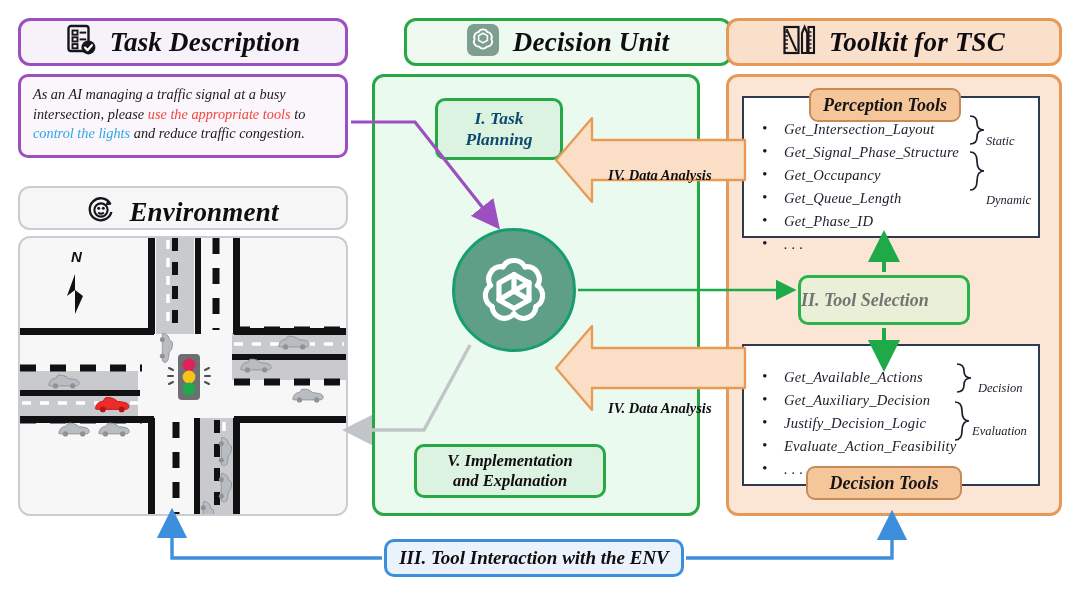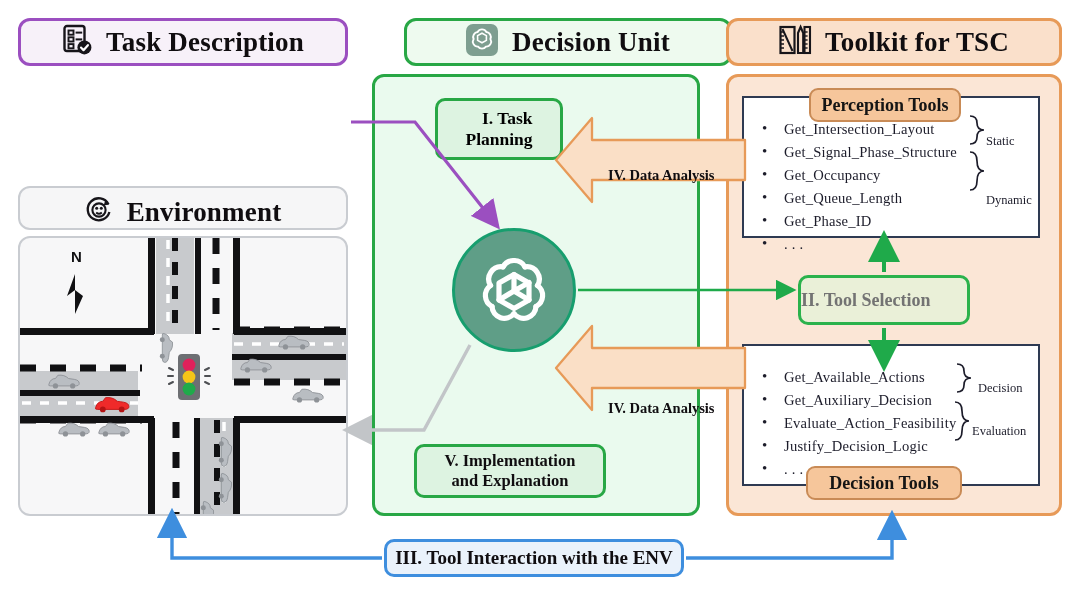--- a/index.html
+++ b/index.html
@@ -3,21 +3,21 @@
 <meta charset="utf-8">
 <style>
   html,body{margin:0;padding:0;}
   body{
     width:1080px;height:601px;
     background:#ffffff;
     font-family:"Liberation Serif", serif;
     position:relative;
     overflow:hidden;
   }
-  .stage{position:absolute;left:0;top:0;width:1080px;height:601px;}
+  .stage{position:absolute;left:0;top:0;width:1080px;height:601px;font-style:italic;}
   .abs{position:absolute;box-sizing:border-box;}
 
   
   .hdr{
     display:flex;align-items:center;justify-content:center;gap:14px;
     border-radius:12px;font-weight:bold;
   }
   .hdr .htxt{font-size:27px;letter-spacing:.2px;color:#100d10;}
 
   
@@ -37,22 +37,22 @@
     overflow:hidden;}
 
   
   .duHdr{left:372px;top:18px;width:328px;height:48px;
     background:#eefaef;border:3px solid #28a745;margin-left:32px;}
   .duBody{left:372px;top:74px;width:328px;height:442px;
     background:#eafaee;border:3px solid #28a745;border-radius:12px;}
 
   .taskPlan{left:435px;top:98px;width:128px;height:62px;
     background:#ddf3e1;border:3px solid #28a745;border-radius:10px;
-    display:flex;align-items:center;justify-content:center;text-align:right;
-    font-size:17.5px;font-weight:bold;line-height:21px;color:#000000;}
+    display:flex;align-items:center;justify-content:center;text-align:center;
+    font-size:17.5px;font-weight:bold;line-height:21px;color:#0c4a6e;}
 
   .implBox{left:414px;top:444px;width:192px;height:54px;
     background:#ddf3e1;border:3px solid #28a745;border-radius:10px;
     display:flex;align-items:center;justify-content:center;text-align:center;
     font-size:16.5px;font-weight:bold;line-height:20px;color:#100d10;}
 
   
   .gptCircle{left:452px;top:228px;width:124px;height:124px;
     border-radius:50%;background:#5f9e87;border:3px solid #179e6e;
     display:flex;align-items:center;justify-content:center;}
@@ -117,20 +117,23 @@
         <rect x="6.5" y="20.1" width="5" height="4.2" fill="none" stroke="#17151a" stroke-width="1.9"></rect>
         <rect x="13.6" y="7.6" width="6.6" height="2" fill="#17151a"></rect>
         <rect x="13.6" y="14.4" width="6.6" height="2" fill="#17151a"></rect>
         <circle cx="22.4" cy="23.4" r="7" fill="#17151a"></circle>
         <path d="M19 23.6 l2.5 2.6 l4.4 -5" fill="none" stroke="#fff" stroke-width="2.2" stroke-linecap="round" stroke-linejoin="round"></path>
       </svg>
     </span>
     <span class="htxt">Task Description</span>
   </div>
 
+  <div class="abs tdBody">
+    <span>As an AI managing a traffic signal at a busy intersection, please </span><span class="red">use the appropriate tools</span><span> to </span><span class="blue">control the lights</span><span> and reduce traffic congestion.</span>
+  </div>
 
   <div class="abs hdr envHdr">
     <span>
       <svg width="28" height="28" viewBox="0 0 28 28">
         <path d="M23.5 8.2 A11 11 0 1 0 24.4 16" fill="none" stroke="#17151a" stroke-width="2.3"></path>
         <path d="M20.2 4.2 l3.9 4.2 l-5.4 1.1 z" fill="#17151a"></path>
         <circle cx="14" cy="14" r="6.6" fill="none" stroke="#17151a" stroke-width="2.1"></circle>
         <circle cx="11.7" cy="12.2" r="1.5" fill="#17151a"></circle>
         <circle cx="16.3" cy="12.2" r="1.5" fill="#17151a"></circle>
         <path d="M11.2 16.4 q2.8 2.6 5.6 0" fill="none" stroke="#17151a" stroke-width="2"></path>
@@ -361,22 +364,22 @@
     </ul>
   </div>
   <div class="abs hdr tagPill percTag">
     <span>Perception Tools</span>
   </div>
 
   <div class="abs toolsBox decBox">
     <ul class="toolList">
       <li>Get_Available_Actions</li>
       <li>Get_Auxiliary_Decision</li>
+      <li>Justify_Decision_Logic</li>
       <li>Evaluate_Action_Feasibility</li>
-      <li>Justify_Decision_Logic</li>
       <li>. . .</li>
     </ul>
   </div>
   <div class="abs hdr tagPill decTag">
     <span>Decision Tools</span>
   </div>
 
   <div class="abs toolSel">
     <span>II. Tool Selection</span>
   </div>

